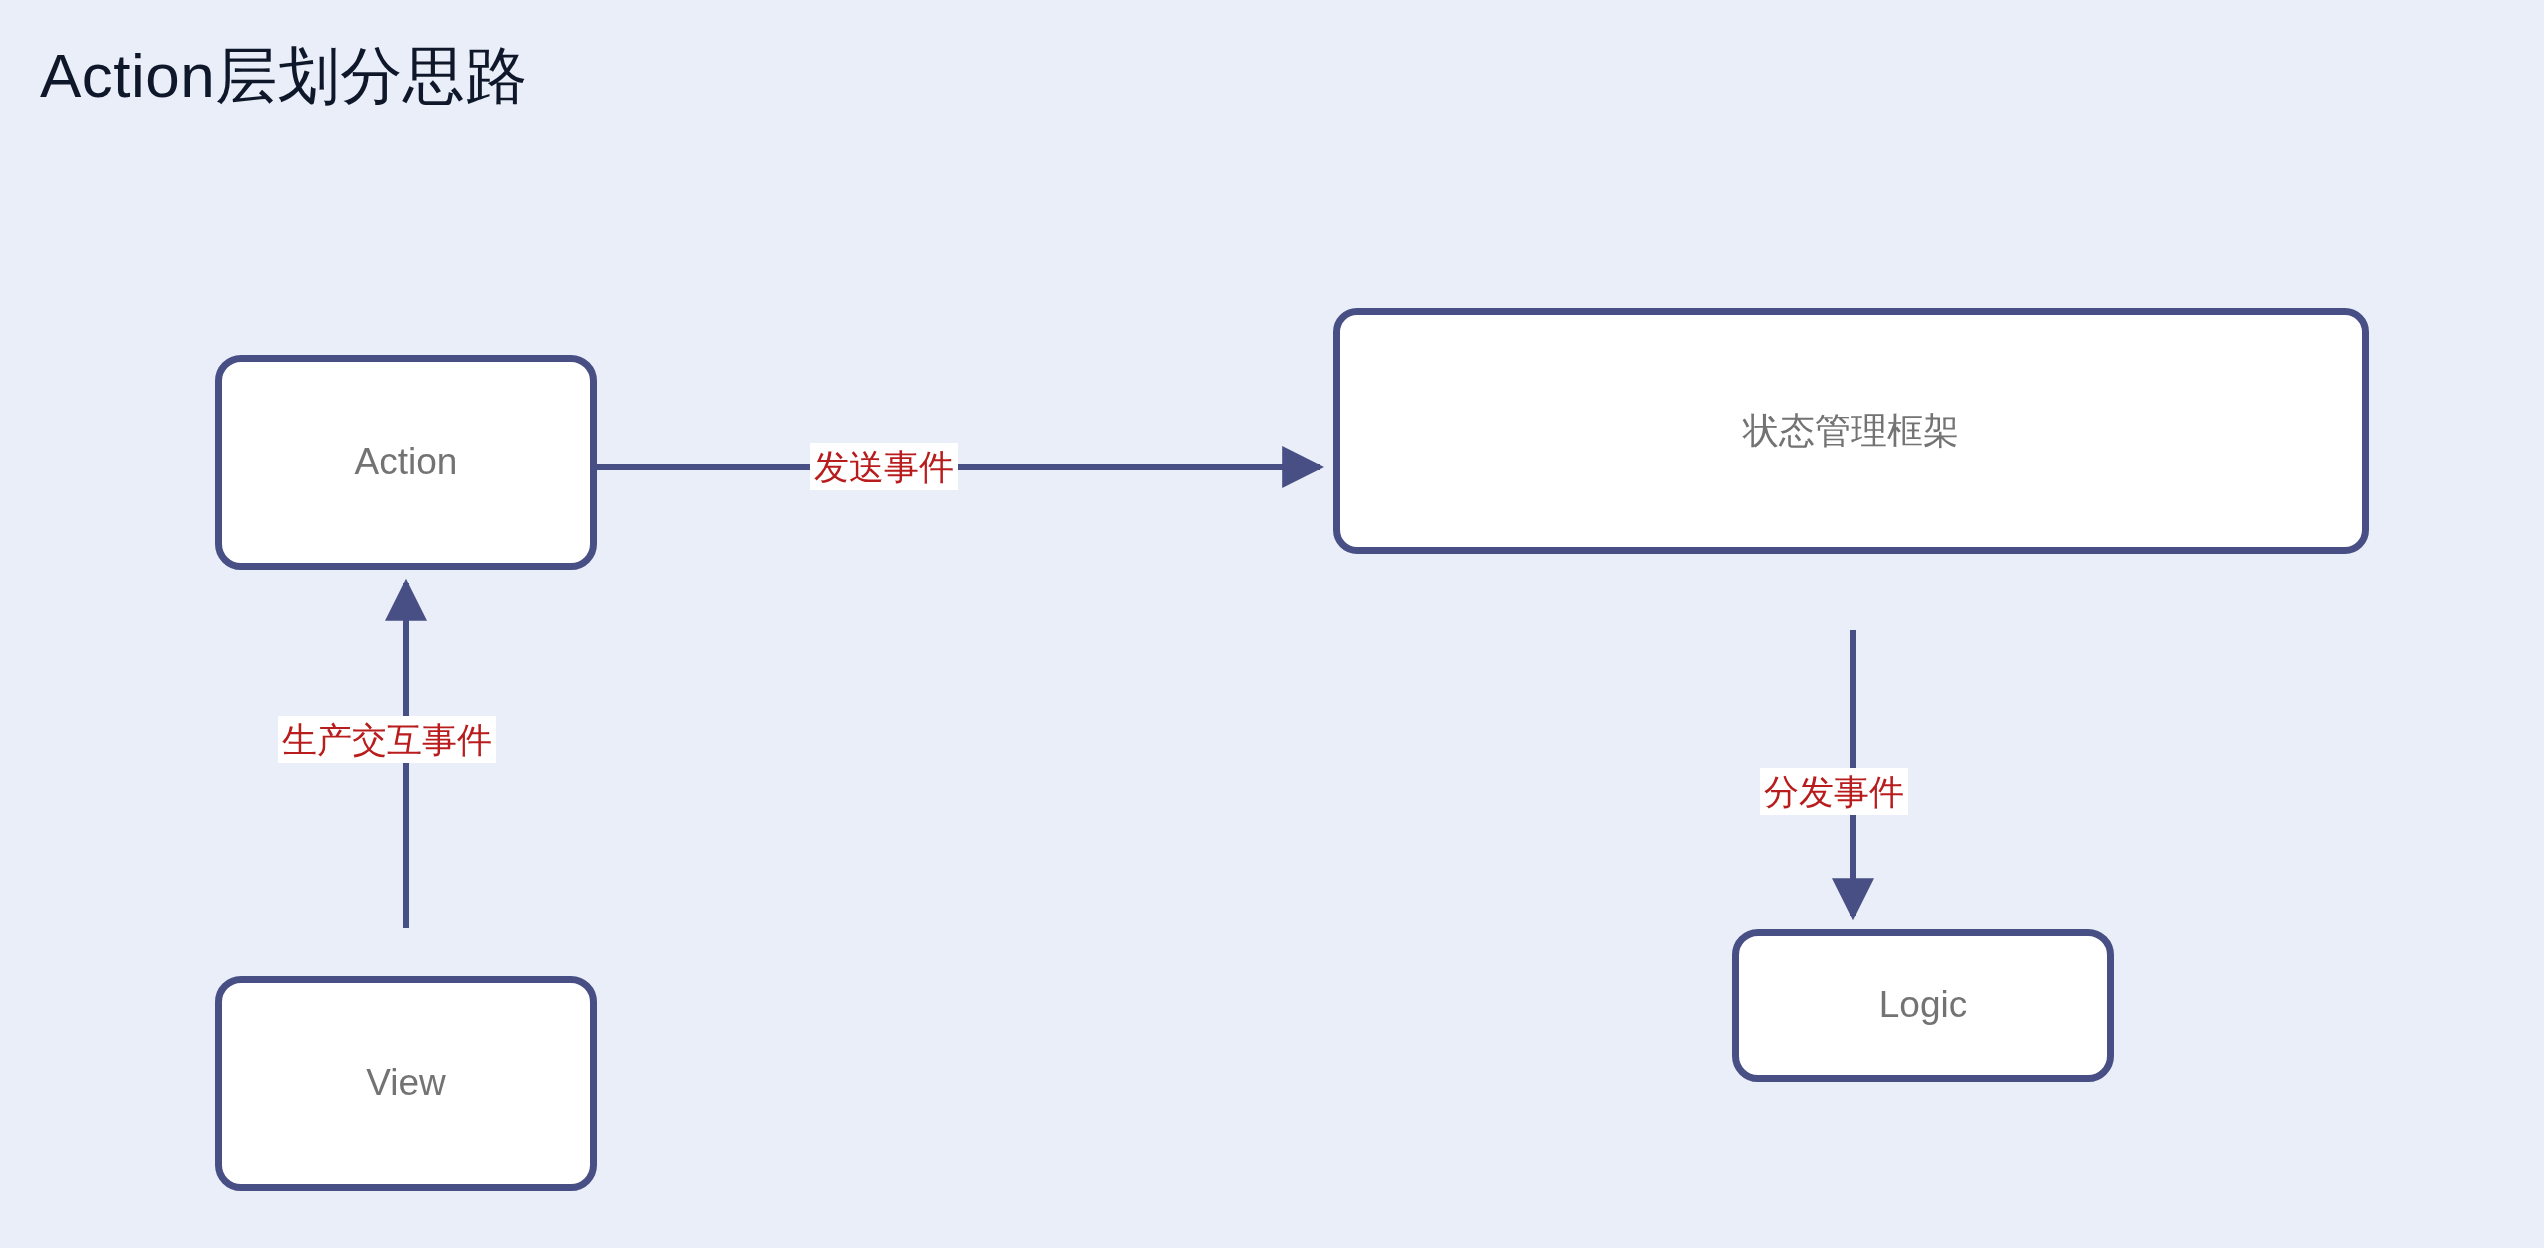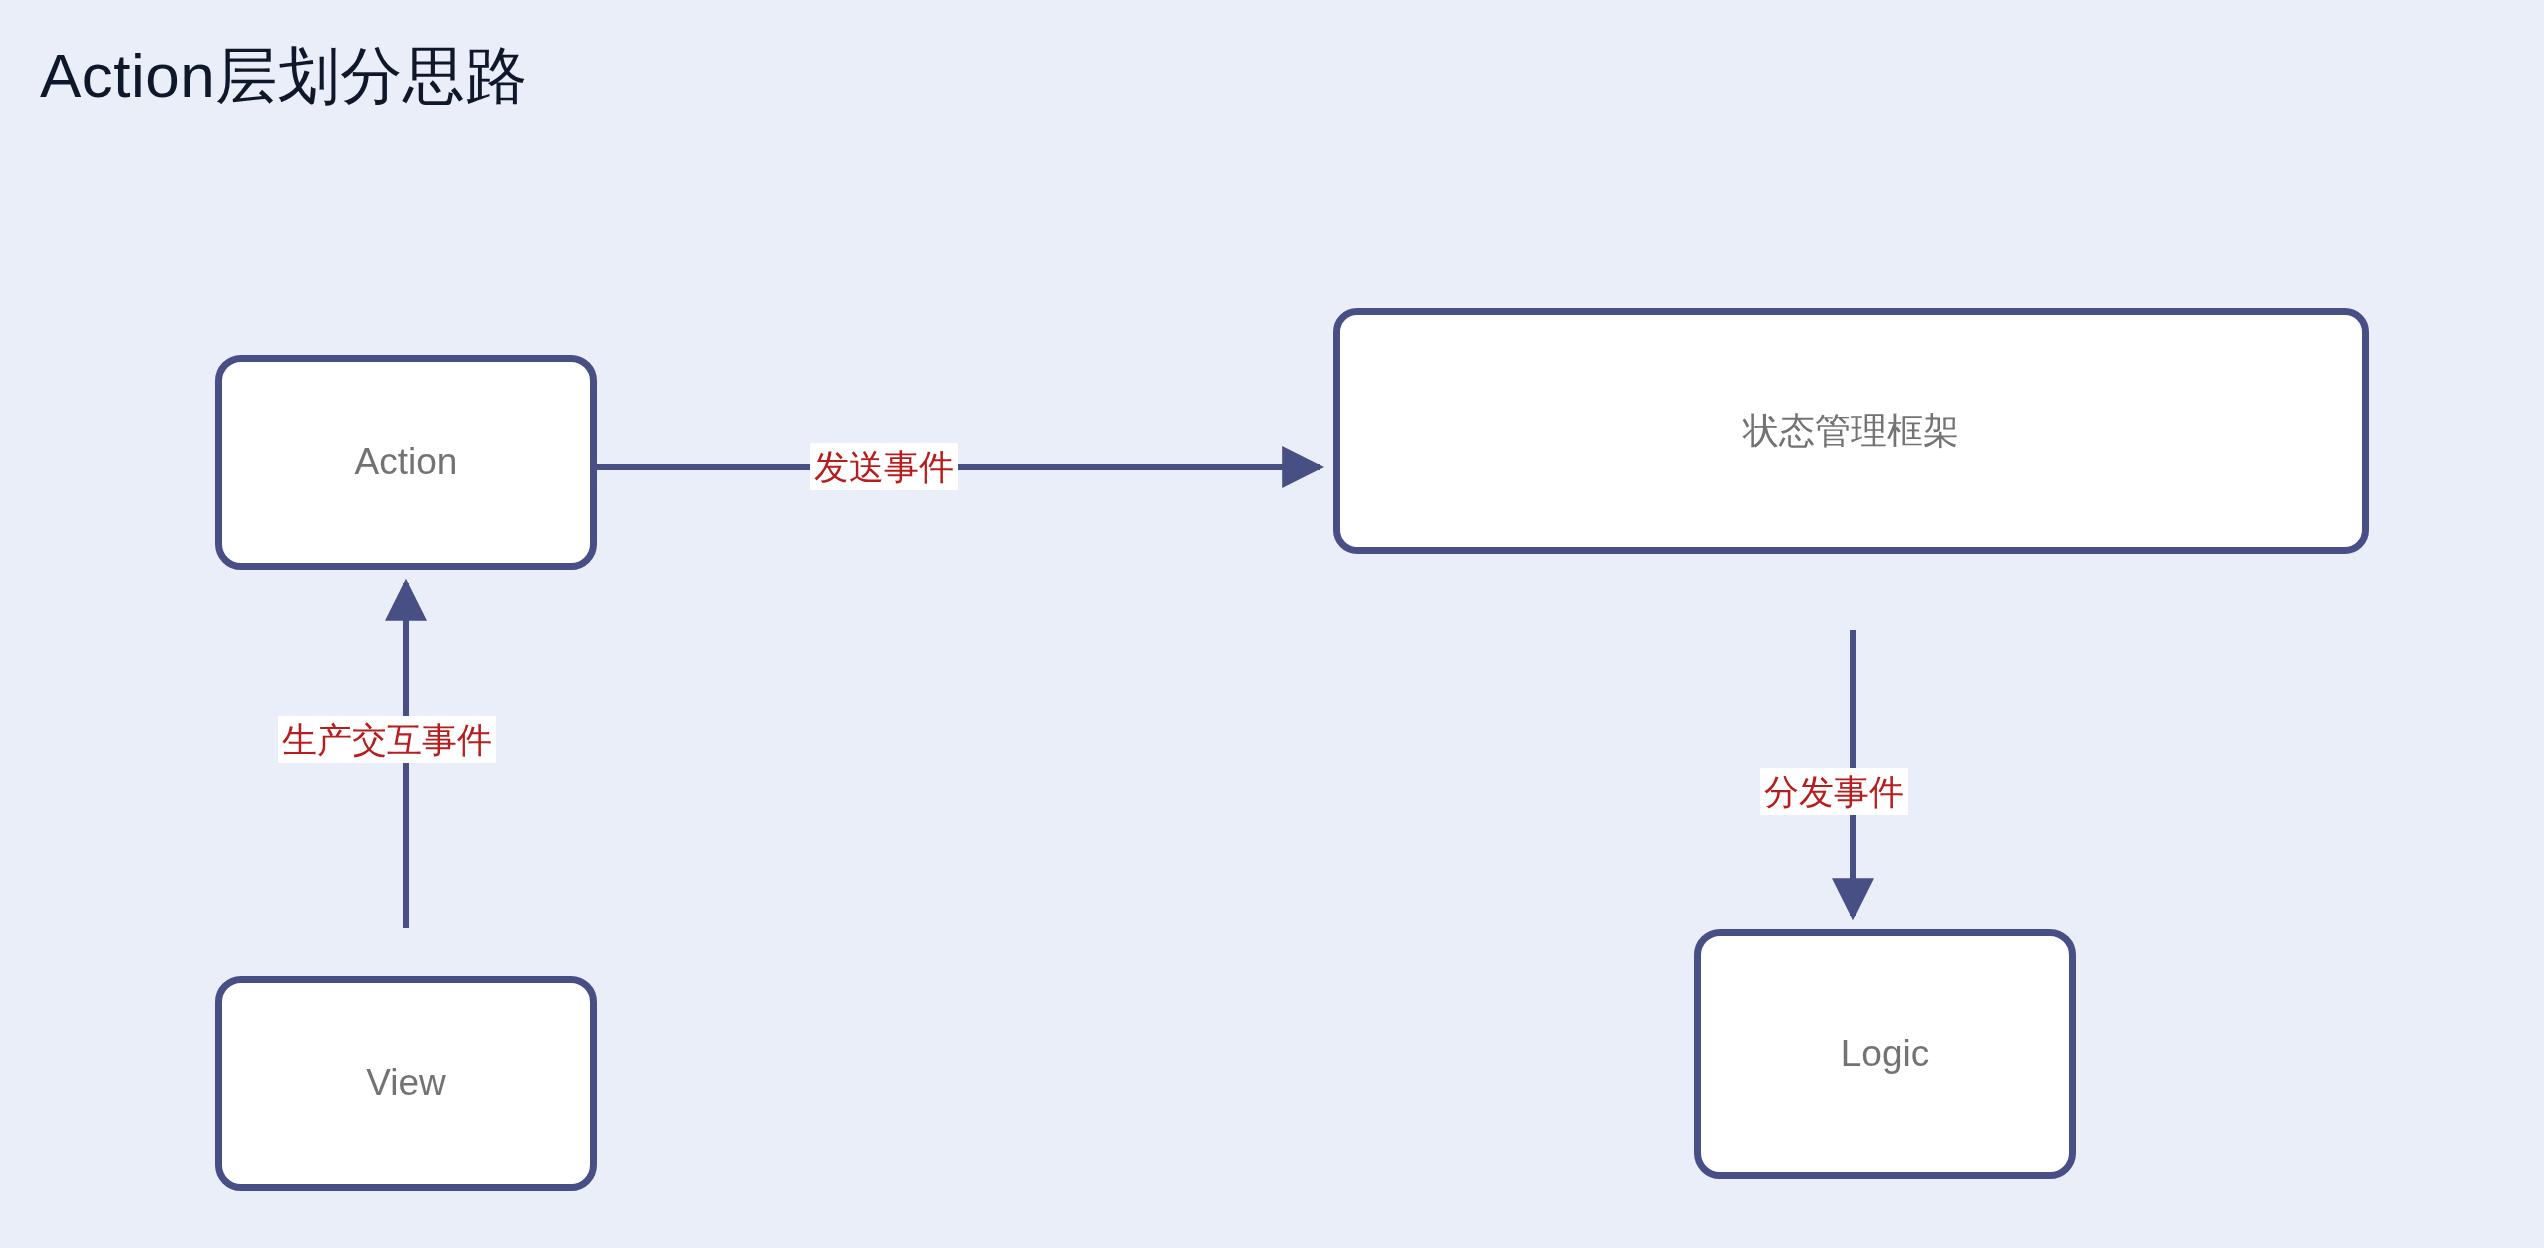--- a/index.html
+++ b/index.html
@@ -68,24 +68,24 @@
     margin-top: 48px;
   }
   #node-framework {
     left: 1333px;
     top: 308px;
     width: 1036px;
     height: 246px;
     border-radius: 24px;
   }
   #node-logic {
-    left: 1694px;
+    left: 1732px;
     top: 929px;
     width: 382px;
-    height: 250px;
+    height: 153px;
   }
   
   .edge-label {
     position: absolute;
     background: #ffffff;
     color: #b91c1c;
     font-size: 35px;
     line-height: 1.24;
     padding: 2px 4px;
     white-space: nowrap;

